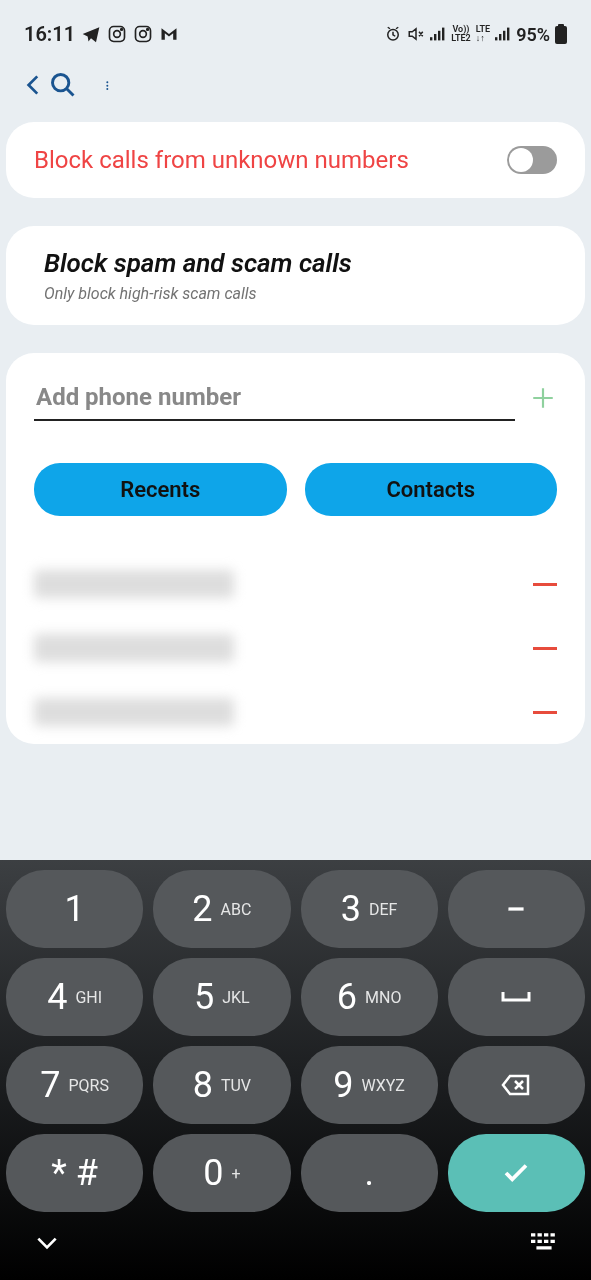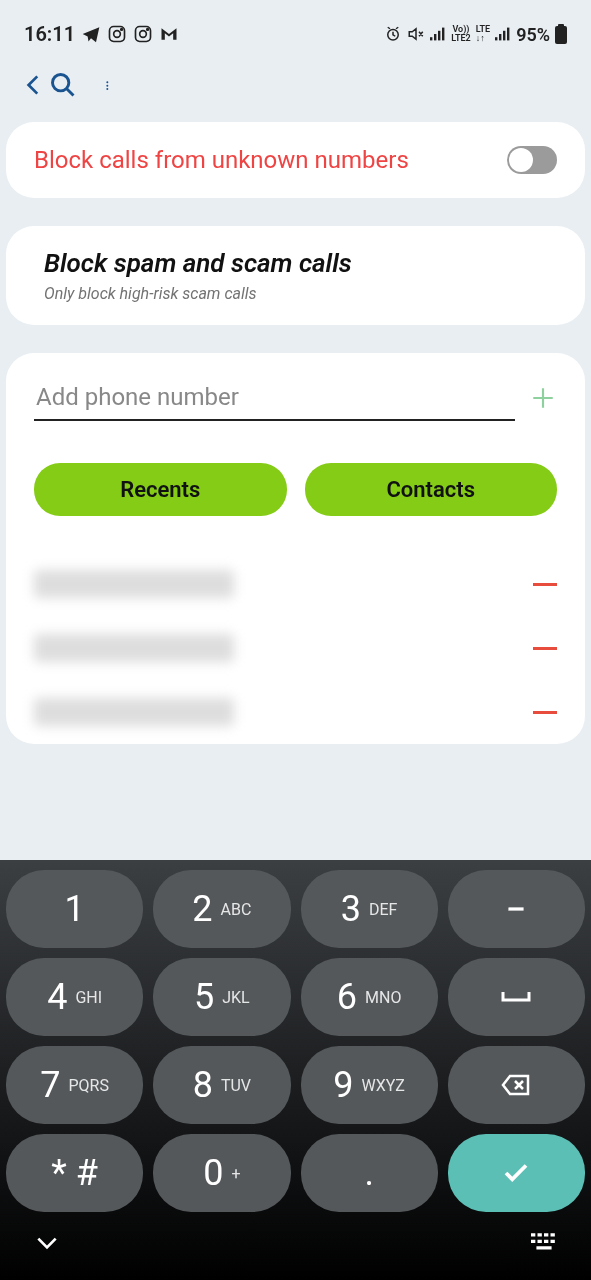--- a/index.html
+++ b/index.html
@@ -20,26 +20,26 @@
 .card.row1 .label { font-size: 24px; color: #ef4444; }
 .toggle { width: 50px; height: 28px; border-radius: 14px; background: #9b9b9b; position: relative; }
 .toggle .knob { position: absolute; width: 24px; height: 24px; border-radius: 50%; background: #fff; left: 2px; top: 2px; }
 
 .card.row2 { padding: 22px 38px; margin-top: 28px; font-style: italic; }
 .card.row2 .title { font-size: 26px; font-weight: 600; color: #111; }
 .card.row2 .sub { font-size: 16px; color: #737373; margin-top: 6px; }
 
 .card.main { margin-top: 28px; padding: 22px 28px 0; }
 .input-row { display: flex; align-items: center; gap: 14px; }
-.input-field { flex: 1; border: none; border-bottom: 2px solid #222; font-size: 24px; color: #14532d; padding: 8px 2px; outline: none; background: transparent; }
+.input-field { flex: 1; border: none; border-bottom: 2px solid #222; font-size: 24px; color: #14532d; padding: 8px 2px; outline: none; background: transparent; font-weight: bold; }
 .input-field::placeholder { color: #888; }
 .plus { width: 28px; height: 28px; display: flex; align-items: center; justify-content: center; }
 
 .btn-row { display: flex; gap: 18px; margin-top: 42px; }
-.pill { flex: 1; background: #84cc16; border-radius: 26px; padding: 14px 0; text-align: center; font-size: 22px; font-weight: 600; color: #111; }
+.pill { flex: 1; background: #0ea5e9; border-radius: 26px; padding: 14px 0; text-align: center; font-size: 22px; font-weight: 600; color: #111; }
 
 .blocked-list { margin-top: 36px; }
 .blocked-item { display: flex; align-items: center; justify-content: space-between; padding: 18px 0; }
 .blur-number { width: 200px; height: 28px; background: #ddd; border-radius: 4px; filter: blur(6px); }
 .remove-line { width: 24px; height: 3px; background: #e74c3c; }
 
 .keyboard { position: absolute; left: 0; right: 0; bottom: 0; background: linear-gradient(#3c3f42, #1a1c1e 55%, #000 100%); padding: 10px 6px 0; }
 .kb-grid { display: grid; grid-template-columns: repeat(4, 1fr); grid-auto-rows: 78px; gap: 10px; }
 .key { background: #55585b; border-radius: 38px; display: flex; align-items: center; justify-content: center; gap: 8px; color: #fff; }
 .key .digit { font-size: 36px; font-weight: 400; }

